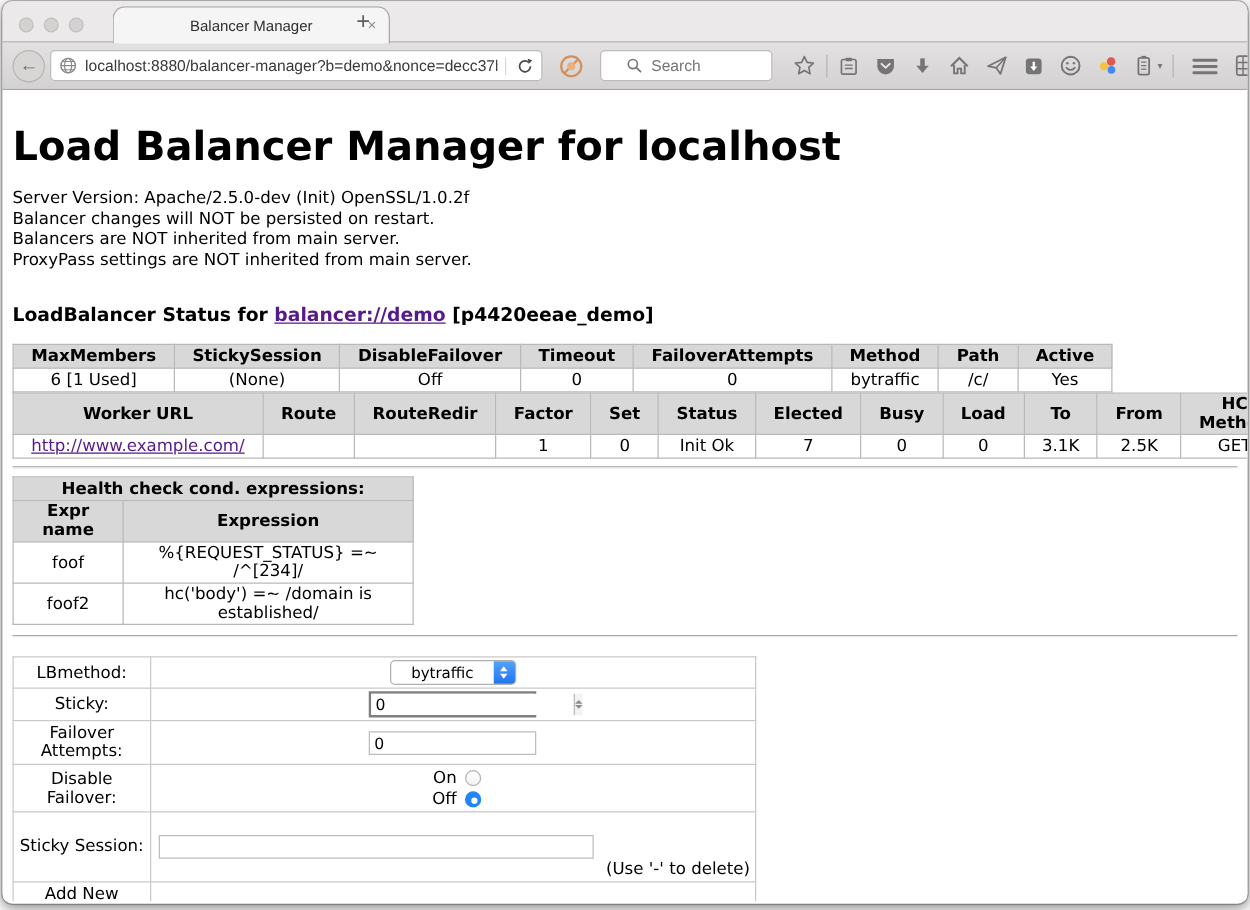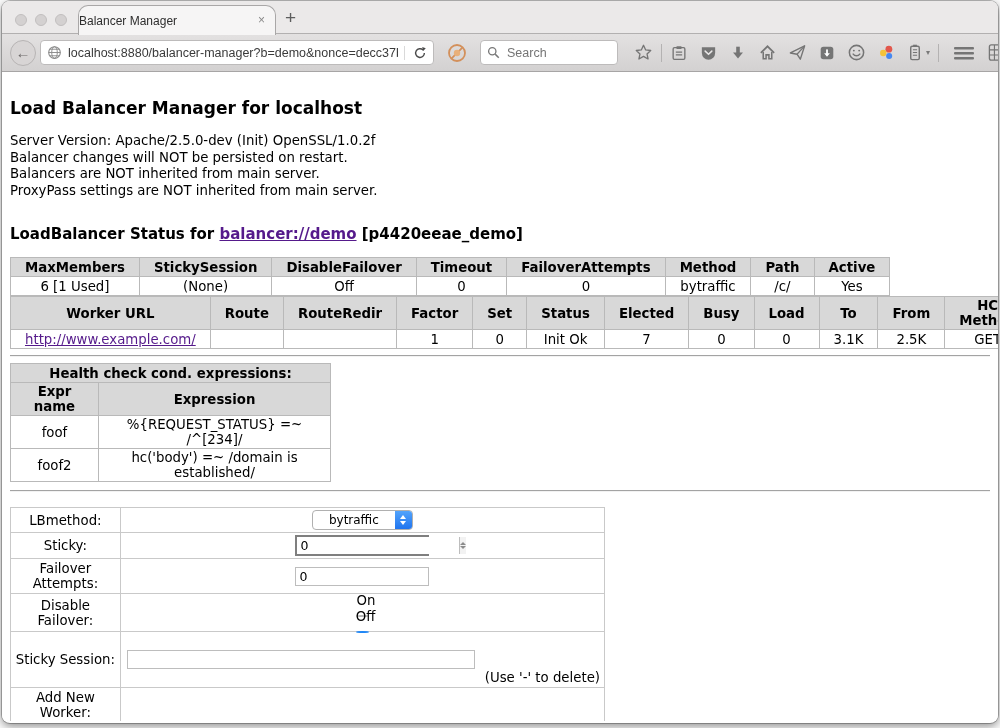--- a/index.html
+++ b/index.html
@@ -10,23 +10,23 @@
     position:absolute; left:2px; top:1px; width:996px; height:722px;
     border-radius:8px; overflow:hidden; background:#fff;
     box-shadow:0 3px 10px rgba(0,0,0,.45), 0 0 0 1px rgba(0,0,0,.25);
   }
 
   
   .tabbar { height:33px; background:#ebe9e9; position:relative; border-bottom:1px solid #b2b0b0; }
   .traffic { position:absolute; top:13px; left:13px; display:flex; gap:8px; }
   .traffic span { width:12px; height:12px; border-radius:50%; background:#d4d1d1; border:1px solid #c2bfbf; }
   .tab {
-    position:absolute; left:76px; top:4px; width:198px; height:30px;
+    position:absolute; left:88px; top:4px; width:222px; height:30px;
     background:#f6f5f5; border:1px solid #a9a7a7; border-bottom:none;
-    border-radius:10px 10px 0 0; display:flex; align-items:center; justify-content:flex-start;
+    border-radius:10px 10px 0 0; display:flex; align-items:center; justify-content:center;
   }
   .tab-title { font-size:12px; color:#2e2e2e; }
   .tab-close { position:absolute; right:10px; top:7px; font-size:12px; color:#8a8a8a; cursor:default; }
   .newtab { position:absolute; left:283px; top:6px; font-size:19px; color:#5d5d5d; }
 
   
   .navbar {
     height:38px; background:linear-gradient(#e3e1e1,#d3d1d1);
     border-bottom:1px solid #a7a5a5; display:flex; align-items:center; padding:0 8px;
   }
@@ -37,30 +37,30 @@
   .urlbar {
     margin-left:4px; width:394px; height:25px; background:#fff; border:1px solid #bdbbbb; border-radius:4px;
     display:flex; align-items:center; padding:0 6px; flex:0 0 auto;
   }
   .urlbar .globe { flex:0 0 auto; margin-right:6px; display:flex; }
   .urltext { flex:1 1 auto; font-size:12.5px; color:#3a3a3a; white-space:nowrap; overflow:hidden; }
   .reload { flex:0 0 auto; border-left:1px solid #d9d9d9; padding-left:8px; margin-left:6px; display:flex; }
   .blocked { margin-left:13px; display:flex; flex:0 0 auto; }
   .searchbar {
     margin-left:13px; width:138px; height:25px; background:#fff; border:1px solid #bdbbbb; border-radius:4px;
-    display:flex; align-items:center; padding:0 6px; flex:0 0 auto;
+    display:flex; align-items:center; padding:0 20px; flex:0 0 auto;
   }
   .searchbar input { border:none; outline:none; width:100px; font-size:12.5px; color:#333; margin-left:5px; font-family:"Liberation Sans",sans-serif; background:transparent; }
   .tbicon { margin-left:11px; display:flex; align-items:center; flex:0 0 auto; }
   .tbsep { width:1px; height:18px; background:#b4b2b2; margin-left:8px; flex:0 0 auto; }
   .caret { font-size:8px; color:#7a7a7a; margin-left:3px; }
 
   
   .content { height:649px; background:#fff; padding:0 8px; overflow:hidden; font-family:"DejaVu Sans", sans-serif; color:#000; }
-  h1 { font-size:17px; margin:26px 0 15px 0; letter-spacing:0; }
+  h1 { font-size:32px; margin:26px 0 15px 0; letter-spacing:0; }
   .infolines div { font-size:13.3px; line-height:16.6px; }
   h3 { font-size:15px; margin:26px 0 14px 0; }
   h3 a { color:#551a8b; }
   .purple-link { color:#551a8b; text-decoration:underline; }
 
   table.data { border-collapse:collapse; font-size:13.3px; margin-top:0; }
   table.data th, table.data td { border:1px solid #b9b9b9; padding:1px 14px; text-align:center; height:19px; }
   table.data { border:1px solid #828282; }
   table.data th { background:#d8d8d8; font-weight:bold; }
   table.data td { background:#fff; }
@@ -89,21 +89,21 @@
 
   .numwrap { display:inline-flex; align-items:stretch; border:2px solid #7f7f7f; background:#fff; width:134px; height:21px; vertical-align:middle; }
   .numwrap input { border:none; outline:none; flex:1; font-size:12.5px; padding:0 3px; font-family:"DejaVu Sans",sans-serif; }
   .numwrap .stepper { width:13px; border-left:1px solid #bdbdbd; background:#f2f2f2; display:flex; flex-direction:column; align-items:center; justify-content:center; gap:1px; }
   .numwrap .stepper i { display:block; width:0; height:0; border-left:3px solid transparent; border-right:3px solid transparent; }
   .numwrap .stepper .up { border-bottom:3.5px solid #8b8b8b; }
   .numwrap .stepper .dn { border-top:3.5px solid #8b8b8b; }
 
   input.plain { border:1px solid #bdbdbd; height:19px; font-size:12.5px; padding:0 3px; font-family:"DejaVu Sans",sans-serif; outline:none; vertical-align:middle; }
 
-  .radio-line { display:flex; align-items:center; justify-content:center; gap:7px; height:16.5px;flex-direction:column; }
+  .radio-line { display:flex; align-items:center; justify-content:center; gap:7px; height:16.5px; }
   .radio-line .rlabel { width:26px; text-align:right; }
   .radio { width:13px; height:13px; border-radius:50%; border:1px solid #b3b3b3; background:linear-gradient(#fff,#f1f1f1); display:inline-block; }
   .radio.checked { background:#1f87f7; border-color:#1f87f7; position:relative; }
   .radio.checked::after { content:""; position:absolute; left:4px; top:4px; width:5px; height:5px; border-radius:50%; background:#fff; }
 
   .stickyrow { display:flex; align-items:center; }
   .stickyrow input { flex:0 0 348px; margin-left:2px; }
   .stickyrow .hint { margin-left:10px; white-space:nowrap;margin-top:36px; }
 
   svg.icon { display:block; }

